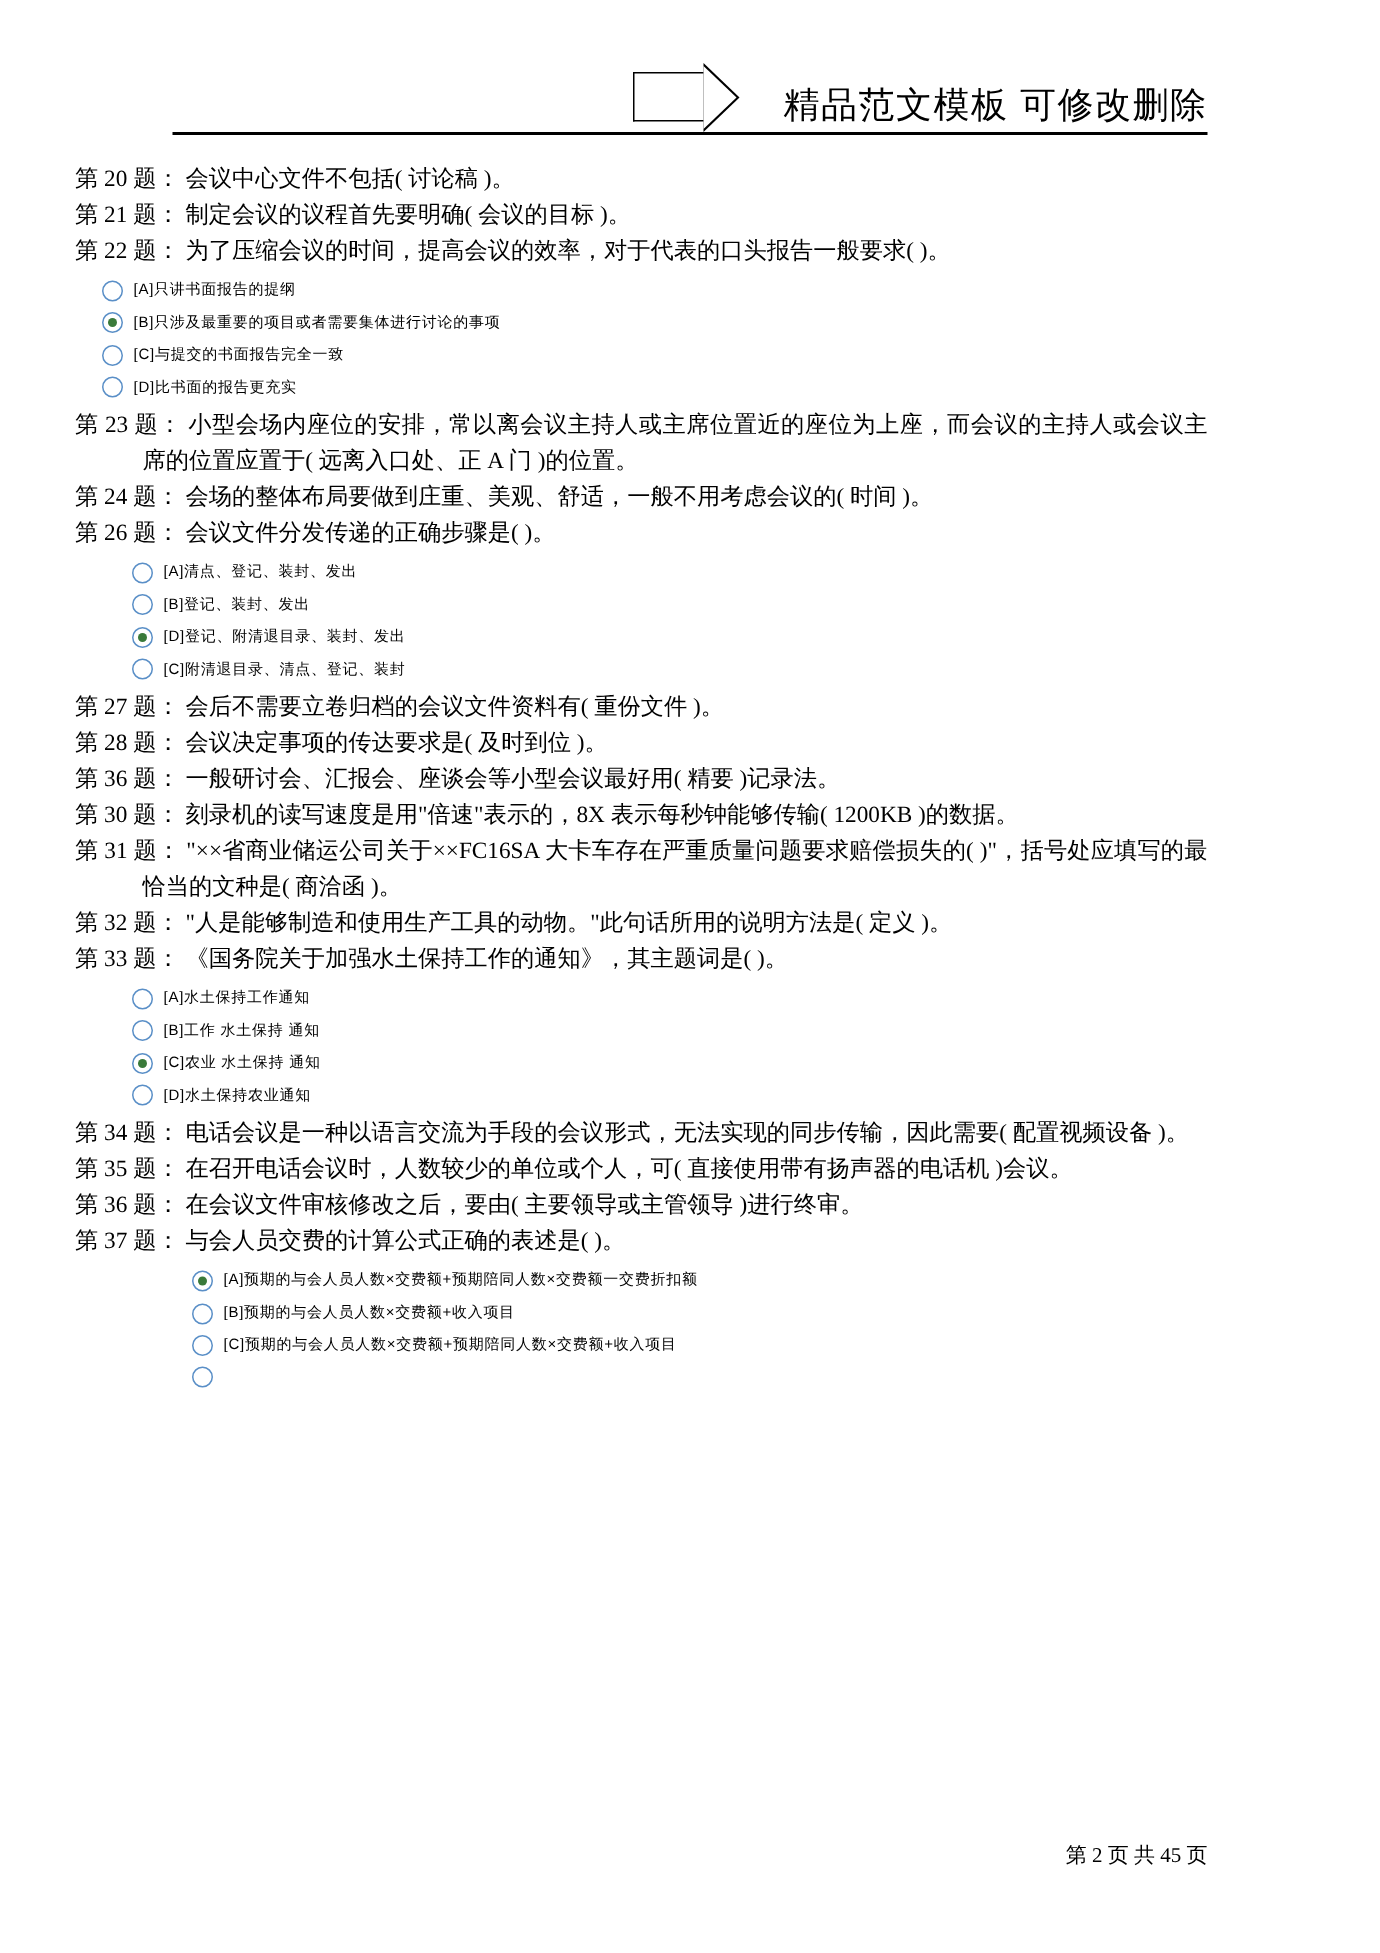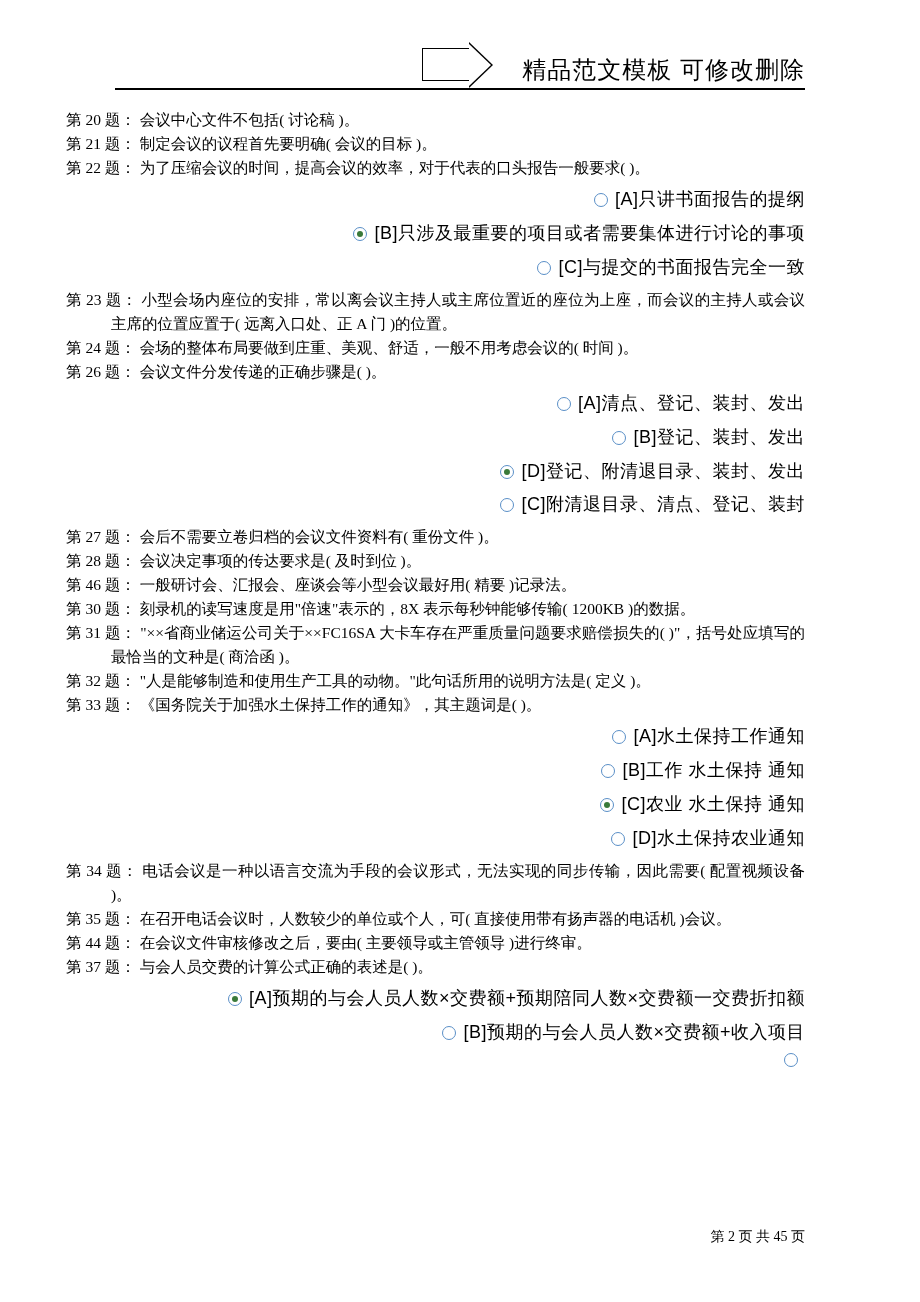--- a/index.html
+++ b/index.html
@@ -55,43 +55,42 @@
     }
     .header-title {
       position: absolute;
       right: 0;
       top: 54px;
       font-size: 24px;
       font-family: "SimHei", "黑体", sans-serif;
       letter-spacing: 1px;
     }
     .content {
-      padding: 18px 115px 0 66px;
+      padding: 18px 115px 0 50px;
       font-size: 15.5px;
       line-height: 1.55;
     }
     .q {
       margin-bottom: 0;
       text-align: justify;
     }
     .q-indent {
       padding-left: 2.9em;
       text-indent: -2.9em;
     }
     .options {
       margin: 2px 0 6px 18px;
     }
     .option {
       display: flex;
       align-items: center;
       margin: 6px 0;
       font-family: "SimHei", "黑体", sans-serif;
-      font-size: 18px;
+      font-size: 10px;
       letter-spacing: 0.5px;
-      justify-content: flex-end;
     }
     .radio {
       width: 14px;
       height: 14px;
       border: 1.5px solid #5a8fc7;
       border-radius: 50%;
       margin-right: 7px;
       flex-shrink: 0;
       display: inline-flex;
       align-items: center;
@@ -137,20 +136,24 @@
         <span>[A]只讲书面报告的提纲</span>
       </div>
     <div class="option">
         <span class="radio selected"></span>
         <span>[B]只涉及最重要的项目或者需要集体进行讨论的事项</span>
       </div>
     <div class="option">
         <span class="radio"></span>
         <span>[C]与提交的书面报告完全一致</span>
       </div>
+    <div class="option">
+        <span class="radio"></span>
+        <span>[D]比书面的报告更充实</span>
+      </div>
   </div>
 
   <div class="q q-indent">第 23 题：  小型会场内座位的安排，常以离会议主持人或主席位置近的座位为上座，而会议的主持人或会议主席的位置应置于( 远离入口处、正 A 门 )的位置。</div>
   <div class="q">第 24 题：  会场的整体布局要做到庄重、美观、舒适，一般不用考虑会议的( 时间 )。</div>
   <div class="q">第 26 题：  会议文件分发传递的正确步骤是(  )。</div>
 
   <div class="options" style="margin-left:38px">
     <div class="option">
         <span class="radio"></span>
         <span>[A]清点、登记、装封、发出</span>
@@ -164,21 +167,21 @@
         <span>[D]登记、附清退目录、装封、发出</span>
       </div>
     <div class="option">
         <span class="radio"></span>
         <span>[C]附清退目录、清点、登记、装封</span>
       </div>
   </div>
 
   <div class="q">第 27 题：  会后不需要立卷归档的会议文件资料有( 重份文件 )。</div>
   <div class="q">第 28 题：  会议决定事项的传达要求是( 及时到位 )。</div>
-  <div class="q">第 46 题：  一般研讨会、汇报会、座谈会等小型会议最好用( 精要 )记录法。</div>
+  <div class="q">第 36 题：  一般研讨会、汇报会、座谈会等小型会议最好用( 精要 )记录法。</div>
   <div class="q">第 30 题：  刻录机的读写速度是用"倍速"表示的，8X 表示每秒钟能够传输( 1200KB )的数据。</div>
   <div class="q q-indent">第 31 题：  "××省商业储运公司关于××FC16SA 大卡车存在严重质量问题要求赔偿损失的(  )"，括号处应填写的最恰当的文种是( 商洽函 )。</div>
   <div class="q">第 32 题：  "人是能够制造和使用生产工具的动物。"此句话所用的说明方法是( 定义 )。</div>
   <div class="q">第 33 题：  《国务院关于加强水土保持工作的通知》，其主题词是(  )。</div>
 
   <div class="options" style="margin-left:38px">
     <div class="option">
         <span class="radio"></span>
         <span>[A]水土保持工作通知</span>
       </div>
@@ -191,31 +194,35 @@
         <span>[C]农业  水土保持  通知</span>
       </div>
     <div class="option">
         <span class="radio"></span>
         <span>[D]水土保持农业通知</span>
       </div>
   </div>
 
   <div class="q q-indent">第 34 题：  电话会议是一种以语言交流为手段的会议形式，无法实现的同步传输，因此需要( 配置视频设备 )。</div>
   <div class="q q-indent">第 35 题：  在召开电话会议时，人数较少的单位或个人，可( 直接使用带有扬声器的电话机 )会议。</div>
-  <div class="q">第 44 题：  在会议文件审核修改之后，要由( 主要领导或主管领导 )进行终审。</div>
+  <div class="q">第 36 题：  在会议文件审核修改之后，要由( 主要领导或主管领导 )进行终审。</div>
   <div class="q">第 37 题：  与会人员交费的计算公式正确的表述是(  )。</div>
 
   <div class="options" style="margin-left:78px">
     <div class="option">
         <span class="radio selected"></span>
         <span>[A]预期的与会人员人数×交费额+预期陪同人数×交费额一交费折扣额</span>
       </div>
     <div class="option">
         <span class="radio"></span>
         <span>[B]预期的与会人员人数×交费额+收入项目</span>
       </div>
     <div class="option">
         <span class="radio"></span>
+        <span>[C]预期的与会人员人数×交费额+预期陪同人数×交费额+收入项目</span>
+      </div>
+    <div class="option">
+        <span class="radio"></span>
       </div>
   </div>
 </div>
 
 <div class="footer">第 2 页 共 45 页</div>
 
 </body></html>

